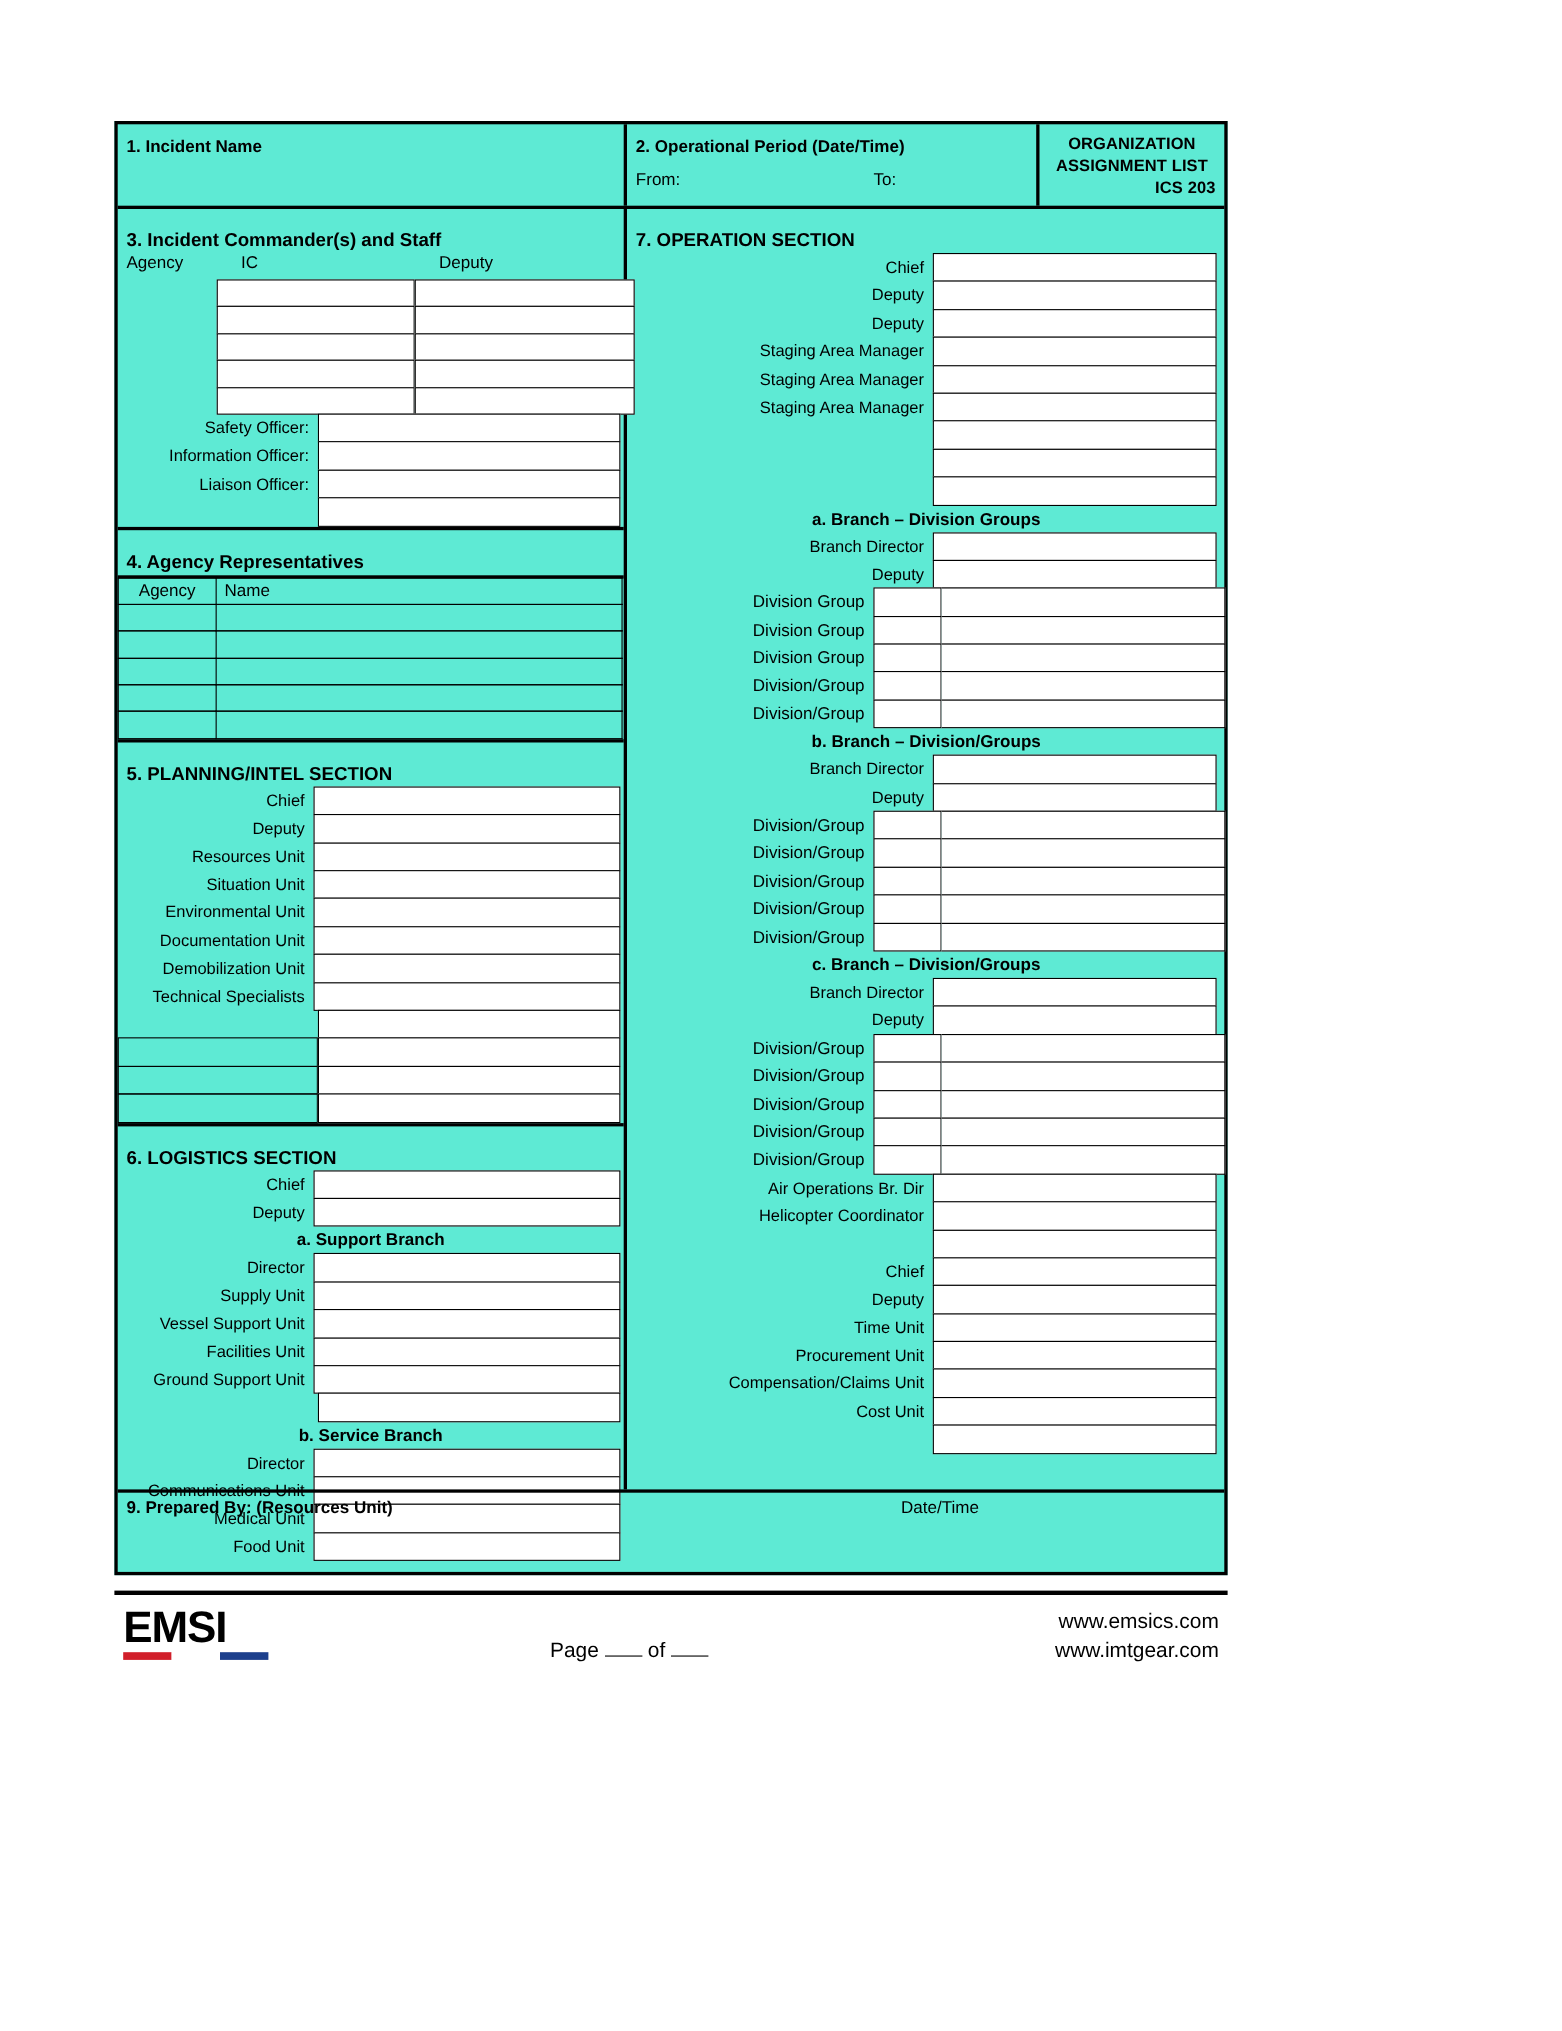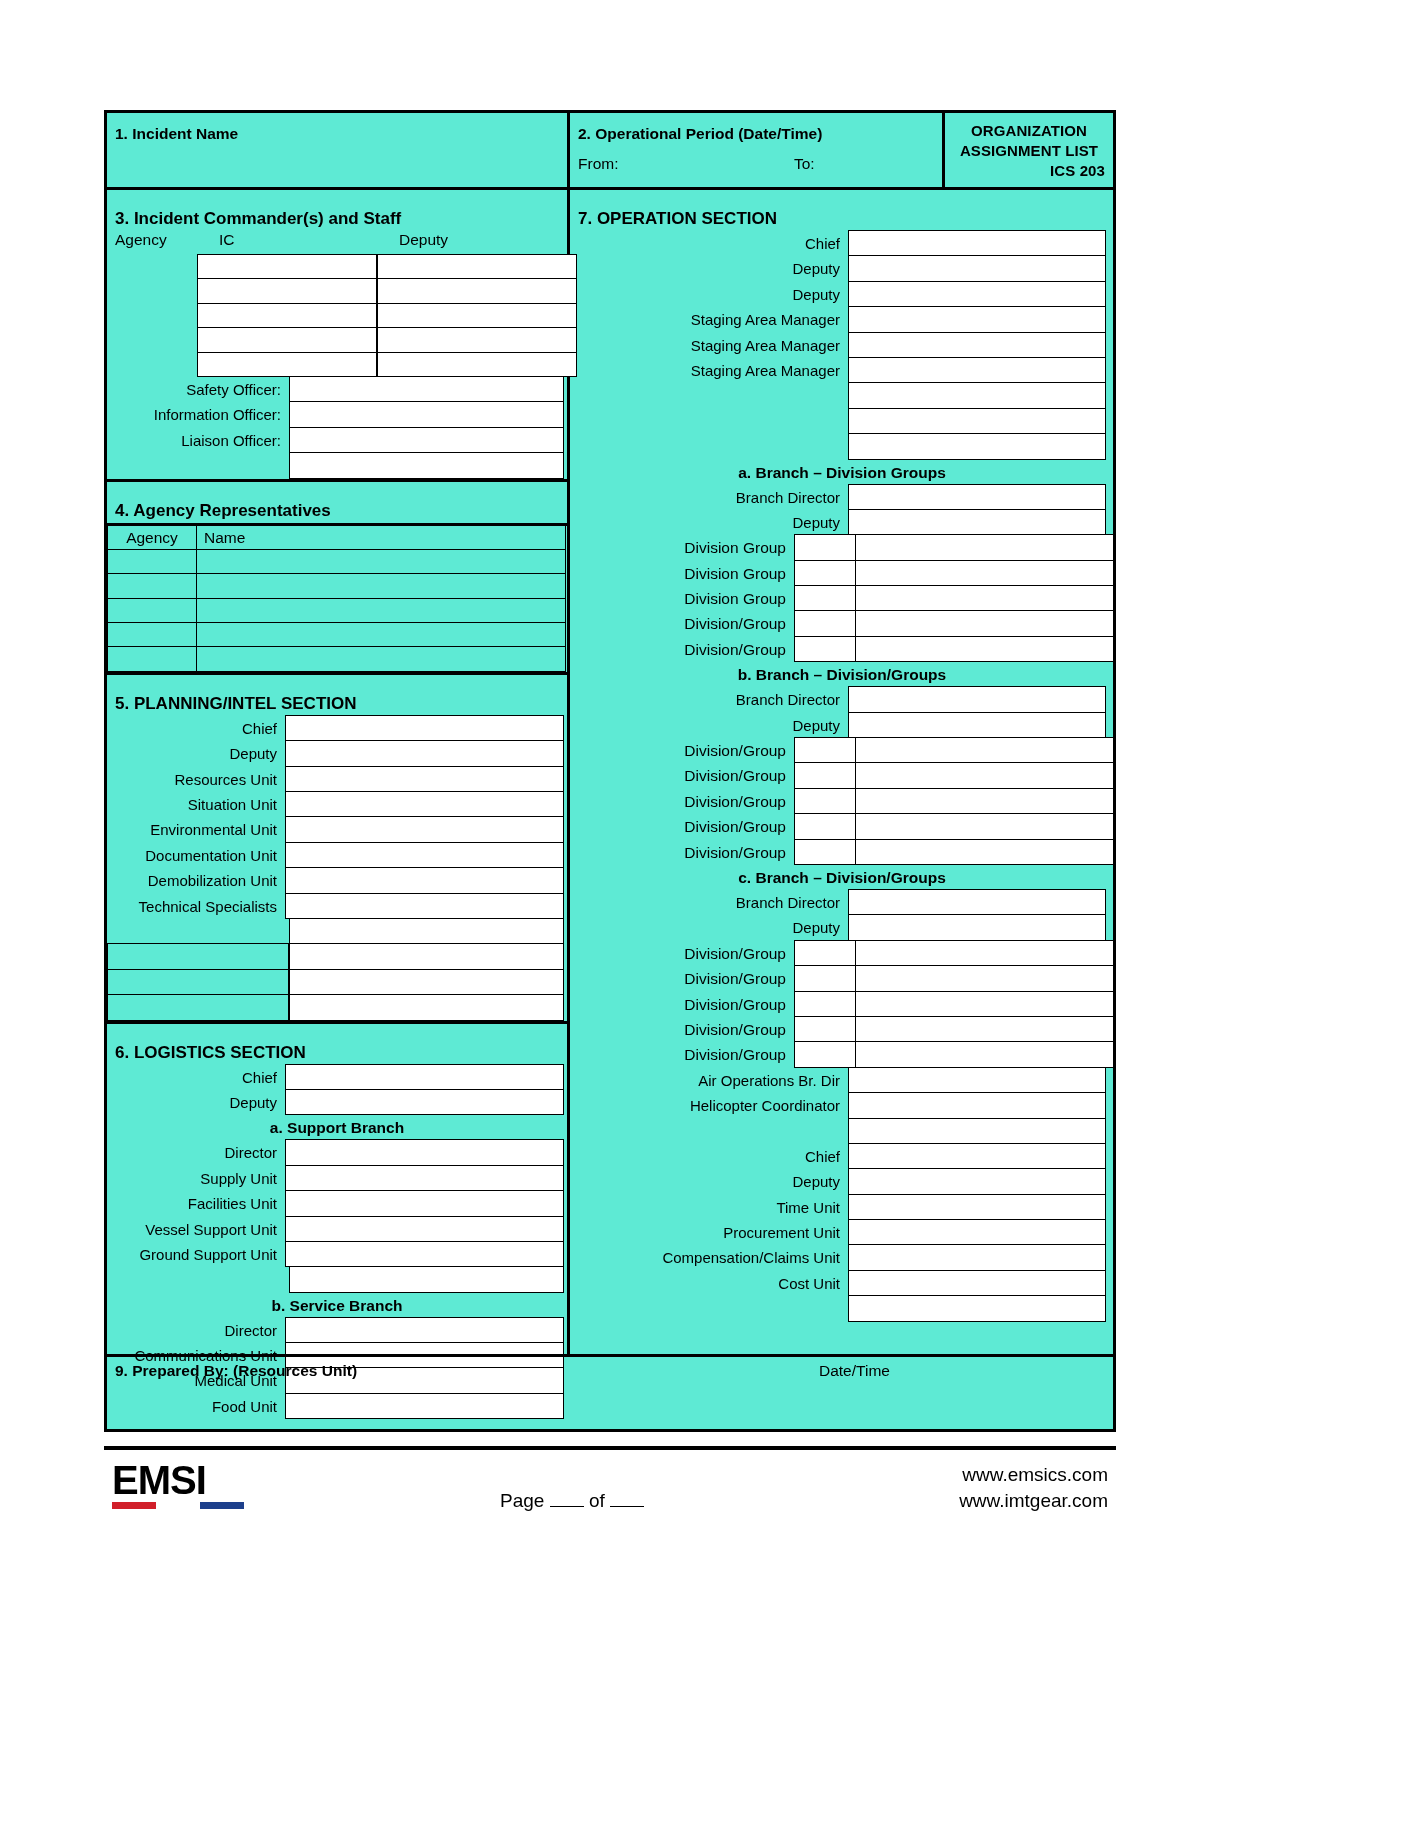--- a/index.html
+++ b/index.html
@@ -473,25 +473,25 @@
         <div id="s6support" class="L2">
             <div class="lrow">
               <div class="lab">Director</div>
               <div class="cell"></div>
             </div>
             <div class="lrow">
               <div class="lab">Supply Unit</div>
               <div class="cell"></div>
             </div>
             <div class="lrow">
+              <div class="lab">Vessel Support Unit</div>
+              <div class="cell"></div>
+            </div>
+            <div class="lrow">
               <div class="lab">Facilities Unit</div>
-              <div class="cell"></div>
-            </div>
-            <div class="lrow">
-              <div class="lab">Vessel Support Unit</div>
               <div class="cell"></div>
             </div>
             <div class="lrow">
               <div class="lab">Ground Support Unit</div>
               <div class="cell"></div>
             </div>
             <div class="blank-left">
               <div class="lab"></div>
               <div class="cell"></div>
             </div>

